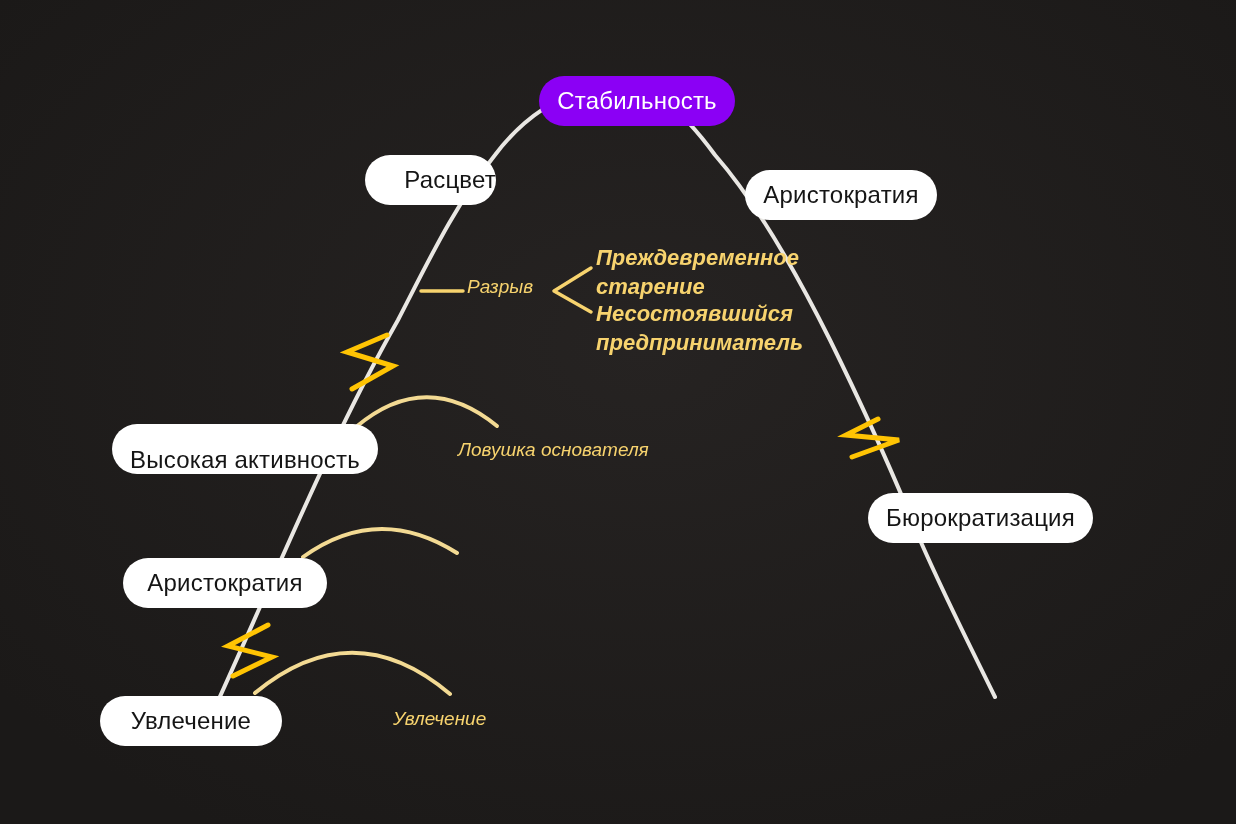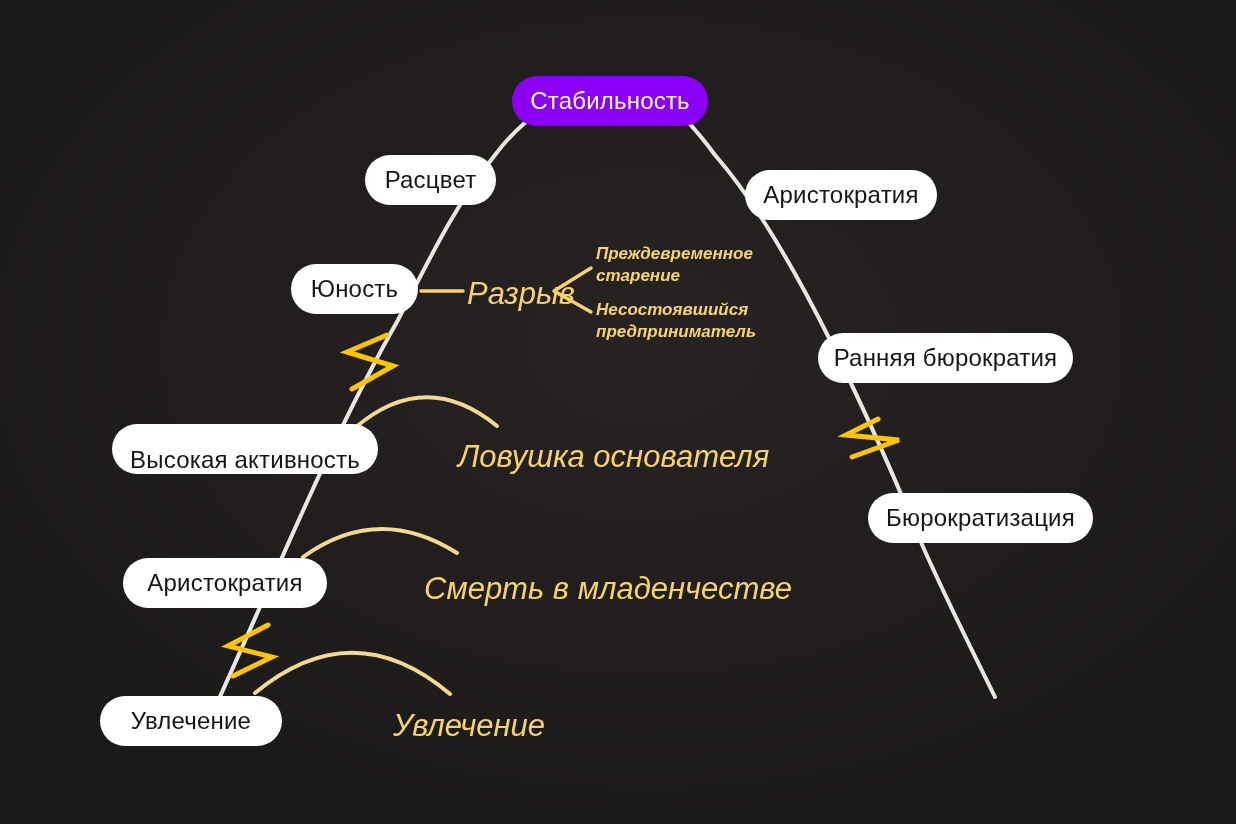--- a/index.html
+++ b/index.html
@@ -27,24 +27,24 @@
     position:absolute;height:50px;border-radius:26px;
     background:var(--pill_white);color:var(--pill_text);
     display:flex;align-items:center;justify-content:center;
     font-size:24px;letter-spacing:0.2px;white-space:nowrap;
   }
   .stage.badge{
     background:var(--accent_purple);color:#ffffff;
   }
   .note{
     position:absolute;color:var(--annotation_yellow);
-    font-style:italic;font-weight:500;font-size:31px;white-space:nowrap;
+    font-style:italic;font-weight:500;font-size:19px;white-space:nowrap;
   }
   .note-sm{
-    font-size:17px;font-weight:700;line-height:1.32;white-space:normal;
+    font-size:22px;font-weight:700;line-height:1.32;white-space:normal;
   }
 </style>
 </head>
 <body>
 
 <div class="canvas">
 
   <svg class="layer" width="1236" height="824" viewBox="0 0 1236 824">
 
     <path d="M 213 712
@@ -62,49 +62,42 @@
 
     <polyline points="387,335 347,352 393,366 352,389" fill="none" stroke="var(--lightning_yellow)" stroke-width="5" stroke-linecap="round" stroke-linejoin="miter"></polyline>
     <polyline points="268,625 228,646 272,657 233,676" fill="none" stroke="var(--lightning_yellow)" stroke-width="5" stroke-linecap="round" stroke-linejoin="miter"></polyline>
     <polyline points="878,419 846,435 899,440 852,457" fill="none" stroke="var(--lightning_yellow)" stroke-width="5" stroke-linecap="round" stroke-linejoin="miter"></polyline>
 
     <line x1="421" y1="291" x2="463" y2="291" stroke="var(--annotation_yellow)" stroke-width="3.5" stroke-linecap="round"></line>
 
     <polyline points="591,268 554,291 591,312" fill="none" stroke="var(--annotation_yellow)" stroke-width="3.5" stroke-linecap="round" stroke-linejoin="round"></polyline>
   </svg>
 
-  <div class="stage badge" style="left:512px;top:76px;width:196px;">
+  <div class="stage badge" style="left:539px;top:76px;width:196px;">
     <span>Стабильность</span>
   </div>
 
   <div class="stage" style="left:100px;top:696px;width:182px;">
     <span>Увлечение</span>
   </div>
   <div class="stage" style="left:123px;top:558px;width:204px;">
     <span>Аристократия</span>
   </div>
   <div class="stage" style="left:112px;top:424px;width:266px;align-items:flex-end;">
     <span>Высокая активность</span>
   </div>
-  <div class="stage" style="left:291px;top:264px;width:127px;">
-    <span>Юность</span>
-  </div>
-  <div class="stage" style="left:365px;top:155px;width:131px;">
+  <div class="stage" style="left:365px;top:155px;width:131px;justify-content:flex-end;">
     <span>Расцвет</span>
   </div>
   <div class="stage" style="left:745px;top:170px;width:192px;">
     <span>Аристократия</span>
-  </div>
-  <div class="stage" style="left:818px;top:333px;width:255px;">
-    <span>Ранняя бюрократия</span>
   </div>
   <div class="stage" style="left:868px;top:493px;width:225px;">
     <span>Бюрократизация</span>
   </div>
 
   <div class="note" style="left:467px;top:276px;">Разрыв</div>
   <div class="note note-sm" style="left:596px;top:243px;width:195px;">Преждевременное старение</div>
   <div class="note" style="left:458px;top:439px;">Ловушка основателя</div>
   <div class="note note-sm" style="left:596px;top:299px;width:205px;">Несостоявшийся предприниматель</div>
-  <div class="note" style="left:424px;top:571px;">Смерть в младенчестве</div>
   <div class="note" style="left:393px;top:708px;font-style:italic;">Увлечение</div>
 
 </div>
 
 </body></html>

